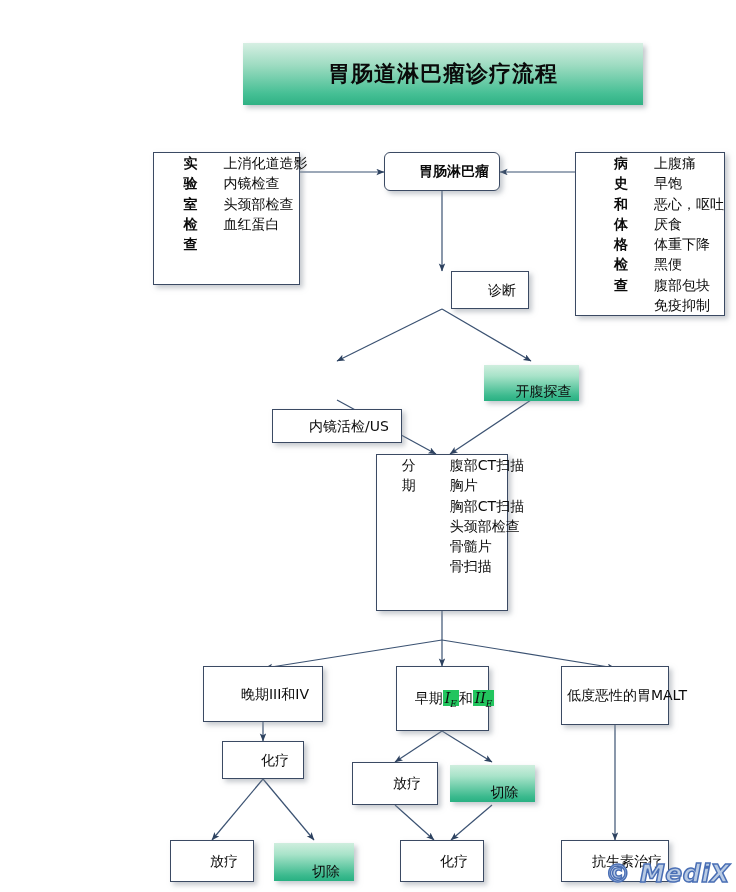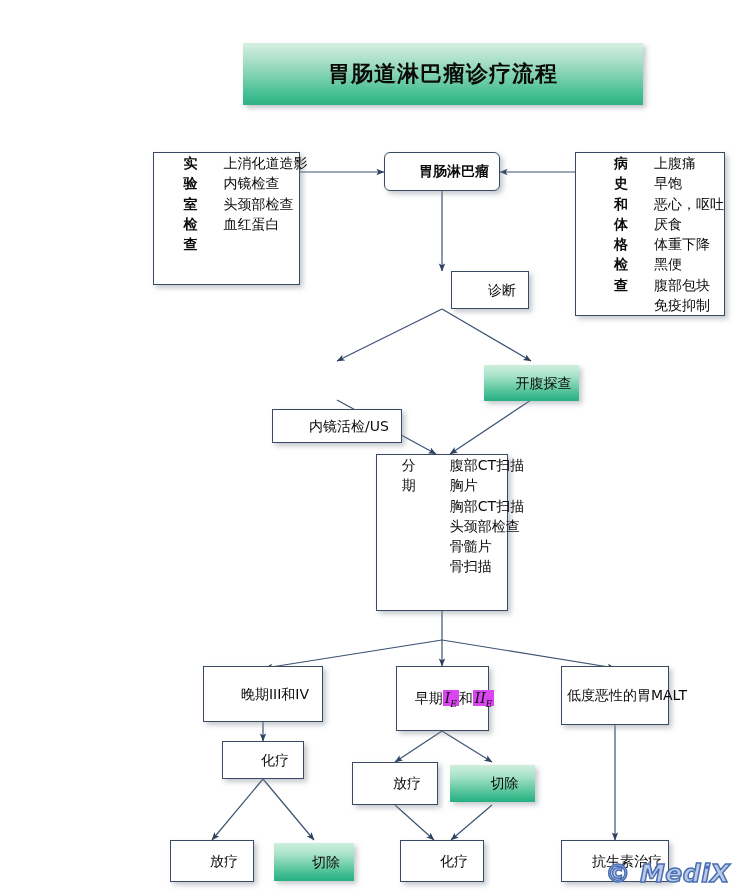--- a/index.html
+++ b/index.html
@@ -28,34 +28,35 @@
     border:1px solid #3b4a63;
     background:#ffffff;
     box-shadow:3px 3px 5px rgba(140,148,158,.5);
     display:flex;
     align-items:center;justify-content:center;
     font-size:14px;color:#0b0b0b;line-height:1.45;padding-left:24px;
   }
   .node.green{
     background:linear-gradient(180deg,#cfeede 0%,#a8e3c9 30%,#3cba8e 85%,#28b082 100%);
     border:none;
+    align-items:flex-end;
   }
   .node.bold-title{font-weight:bold;}
   .node .hdr{font-weight:bold;font-size:14px;}
   .node .list{align-self:flex-start;padding-left:26px;text-align:left;}
   .node .list div{white-space:nowrap;}
   .node .hdr-left{align-self:flex-start;padding-left:14px;}
   .node .ctr{text-align:center;white-space:nowrap;}
 
   .stage-box .hdr-left{padding-left:18px;}
   .stage-box .list{padding-left:34px;}
 
   
   .hl{
-    background:#d946ef;
+    background:#22c55e;
     font-style:italic;
     font-family:"DejaVu Serif","Liberation Serif",serif;
     padding:0 2px;
   }
   .hl sub{font-size:9px;font-style:italic;}
 
   
   #wires{position:absolute;left:0;top:0;width:736px;height:892px;pointer-events:none;}
 
   

